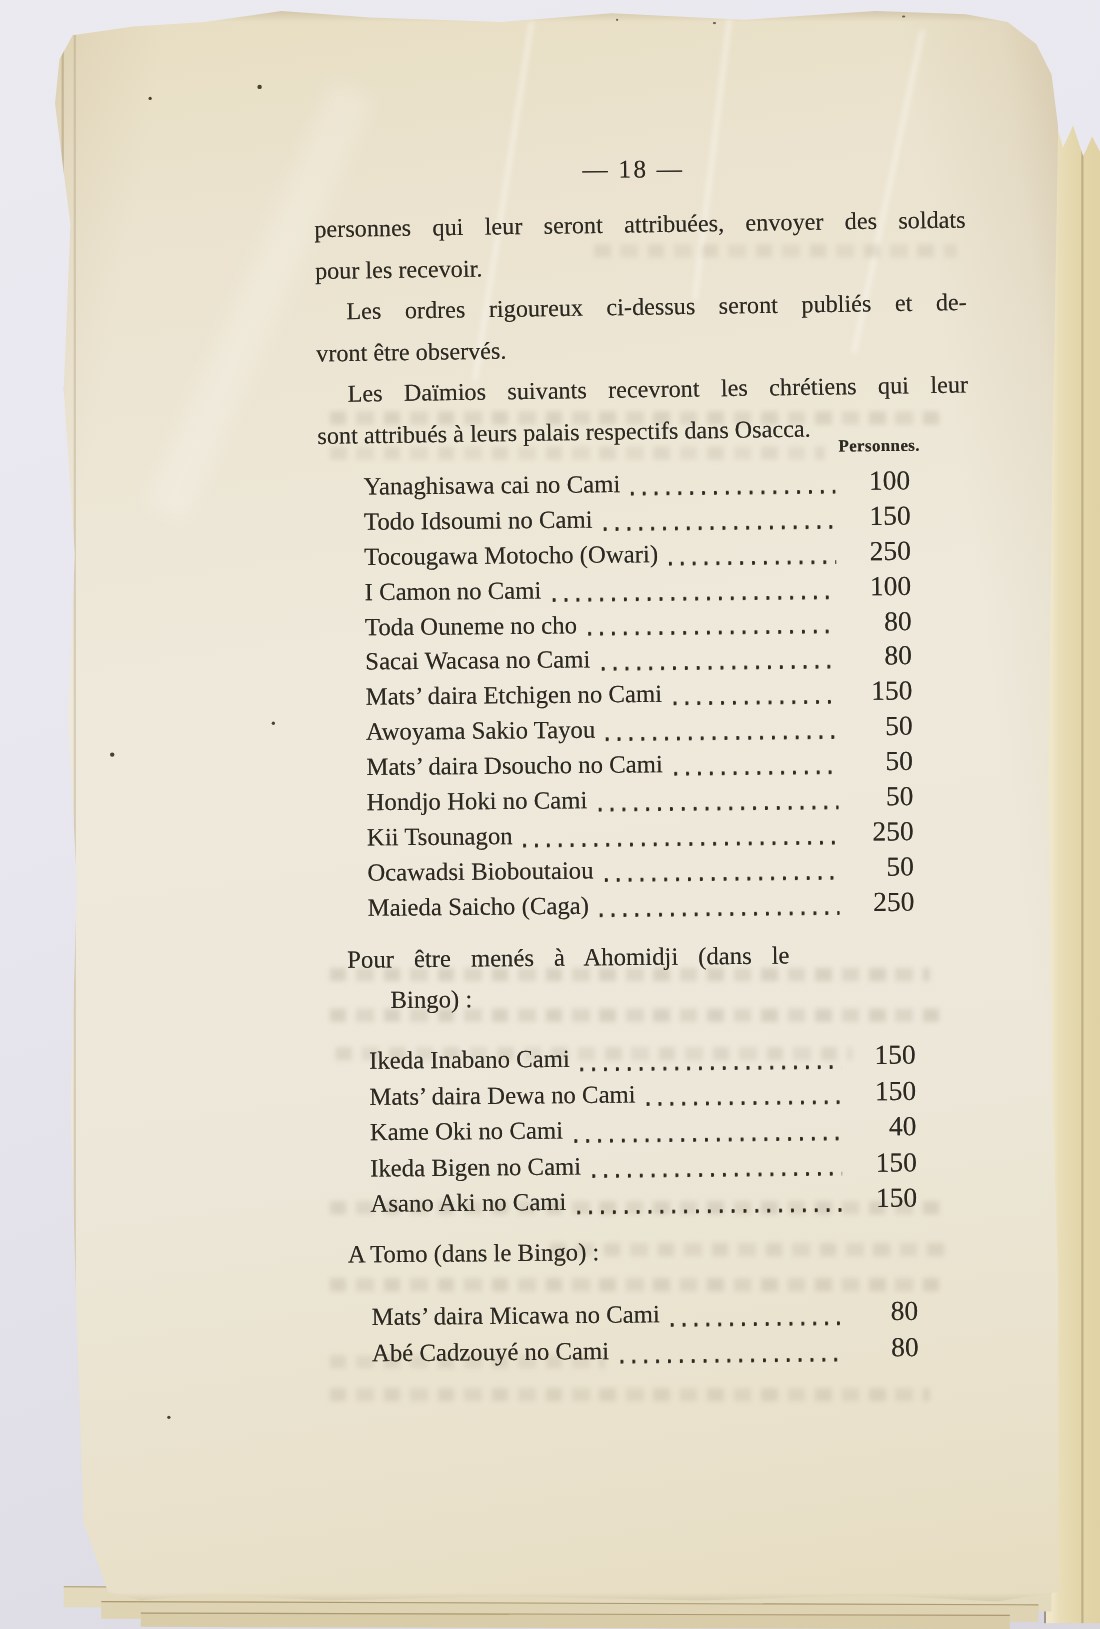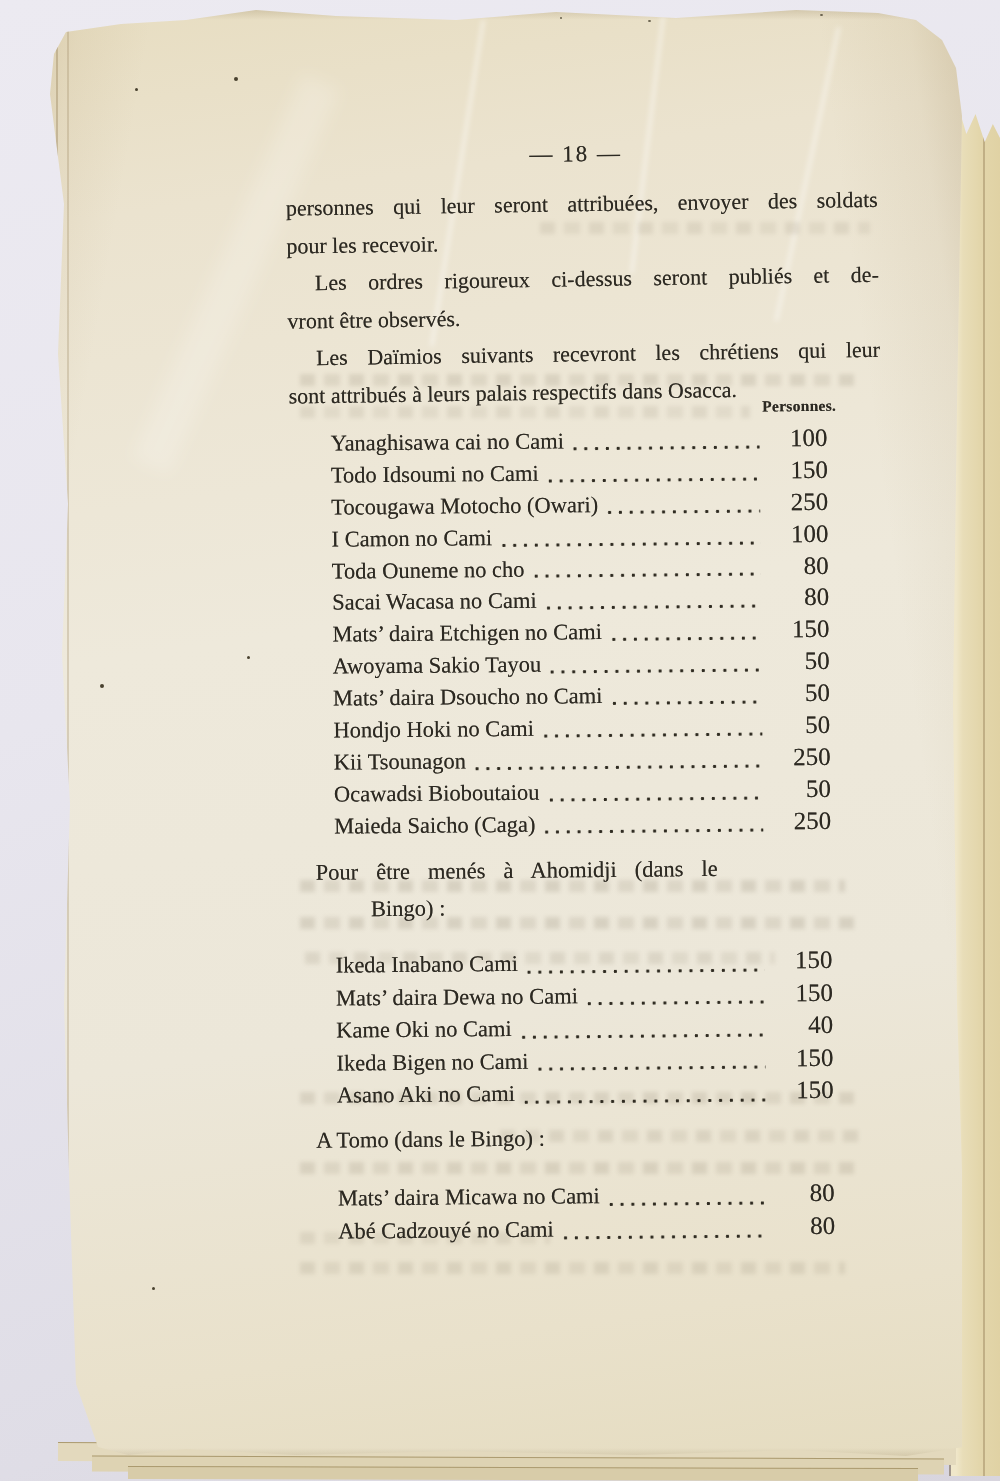--- a/index.html
+++ b/index.html
@@ -94,21 +94,21 @@
   .toc2 .toc-row{height:32.6px;}
   .toc3 .toc-row{height:33px;}
   .dots{
     flex:1;align-self:flex-end;height:7px;margin:0 10px 6px 9px;
     background-image:radial-gradient(circle at 2.2px 3.5px,#2f2b21 1.55px,rgba(0,0,0,0) 1.75px);
     background-size:10.8px 7px;background-repeat:repeat-x;
   }
   .num{width:58px;flex:none;text-align:right;font-size:25px;}
   .sec-head{position:absolute;font-size:22.5px;white-space:nowrap;}
   .sh1{left:313px;top:858px;width:402px;text-align:justify;text-align-last:justify;}
-  .sh2{left:352px;top:895px;margin-left:16px;}
+  .sh2{left:352px;top:895px;}
   .sh3{left:311px;top:1126px;}
 </style>
 </head>
 <body>
 
 <div class="screen">
 
   <div class="page-behind">
     <div class="inner-line"></div>
   </div>

